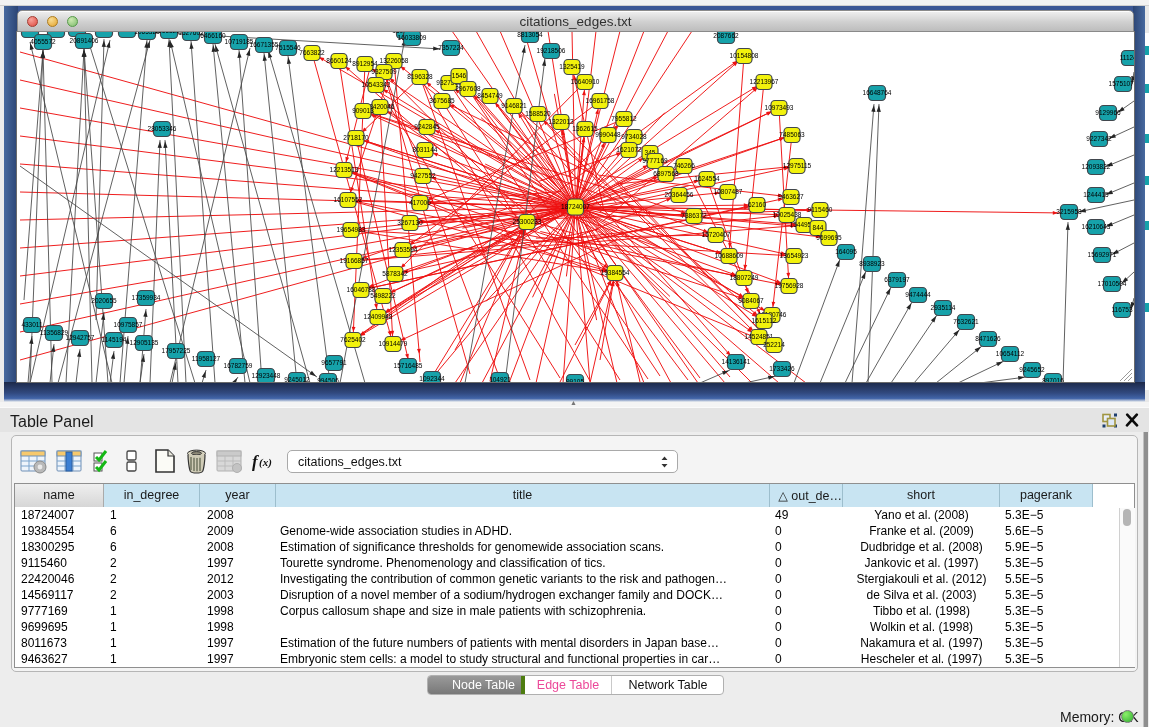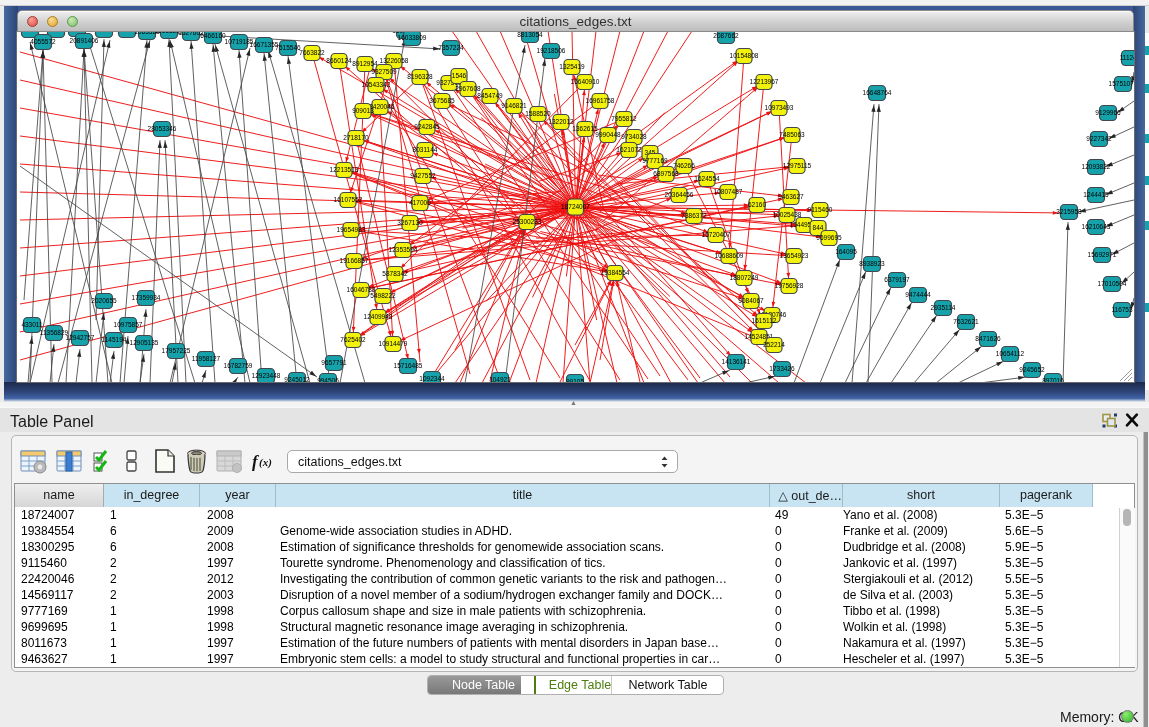--- a/index.html
+++ b/index.html
@@ -47,33 +47,33 @@
 #th0 { background:linear-gradient(#efefef,#d6d6d6); border-right:1px solid #aaa; }
 #tbody { left:15px; top:507px; width:1104px; height:160px; background:#fff;
   font-size:12px; color:#000; }
 .tr { position:relative; height:16px; white-space:nowrap; }
 .tr div { position:absolute; top:1px; overflow:hidden; }
 .c0 { left:6px;   width:92px;  }
 .c1 { left:95px;  width:90px;  }
 .c2 { left:192px; width:75px;  }
 .c3 { left:265px; width:488px; }
 .c4 { left:760px; width:68px;  }
-.c5 { left:828px; width:157px; text-align:left; }
+.c5 { left:828px; width:157px; text-align:center; }
 .c6 { left:990px; width:100px; }
 #vscroll { left:1119px; top:508px; width:16px; height:159px; background:#fafafa;
   border-left:1px solid #d0d0d0; }
 #vthumb { left:1123px; top:509px; width:8px; height:17px; background:#b5b5b5;
   border-radius:4px; }
 
 #tabs { left:427px; top:675px; width:297px; height:20px; background:#fff;
   border:1px solid #b0b0b0; border-radius:4px; font-size:12.5px; }
 #tabs div { position:absolute; top:0; height:18px; padding-top:2px; text-align:center; }
 #tab0 { left:0; width:93px; background:linear-gradient(#9a9a9a,#787878);
   color:#fff; border-radius:3px 0 0 3px;padding-left:18px; }
-#tab1 { left:106px; width:90px; color:#4d7c0f; border-left:2px solid #4d7c0f; }
+#tab1 { left:93px; width:90px; color:#ec4899; border-left:4px solid #4d7c0f; }
 #tab2 { left:183px; width:113px; color:#111; border-left:1px solid #c9c9c9; }
 #mem { left:1060px; top:709px; font-size:14px; color:#1a1a1a; }
 #memdot { left:1121px; top:710px; width:13px; height:13px; border-radius:50%;
   background:radial-gradient(circle at 35% 30%,#8bef6a,#2fae2f);
   border:1px solid #777; }
 </style></head>
 <body>
 <div class="abs" id="desk"></div>
 <div class="abs" id="deskl"></div>
 <div class="abs" id="deskr"></div>
@@ -1001,21 +1001,20 @@
       <div class="c2">1998</div>
       <div class="c3">Corpus callosum shape and size in male patients with schizophrenia.</div>
       <div class="c4">0</div>
       <div class="c5">Tibbo et al. (1998)</div>
       <div class="c6">5.3E−5</div>
     </div>
 <div class="tr">
       <div class="c0">9699695</div>
       <div class="c1">1</div>
       <div class="c2">1998</div>
-      <div class="c3">Structural magnetic resonance image averaging in schizophrenia.</div>
       <div class="c4">0</div>
       <div class="c5">Wolkin et al. (1998)</div>
       <div class="c6">5.3E−5</div>
     </div>
 <div class="tr">
       <div class="c0">8011673</div>
       <div class="c1">1</div>
       <div class="c2">1997</div>
       <div class="c3">Estimation of the future numbers of patients with mental disorders in Japan base…</div>
       <div class="c4">0</div>

